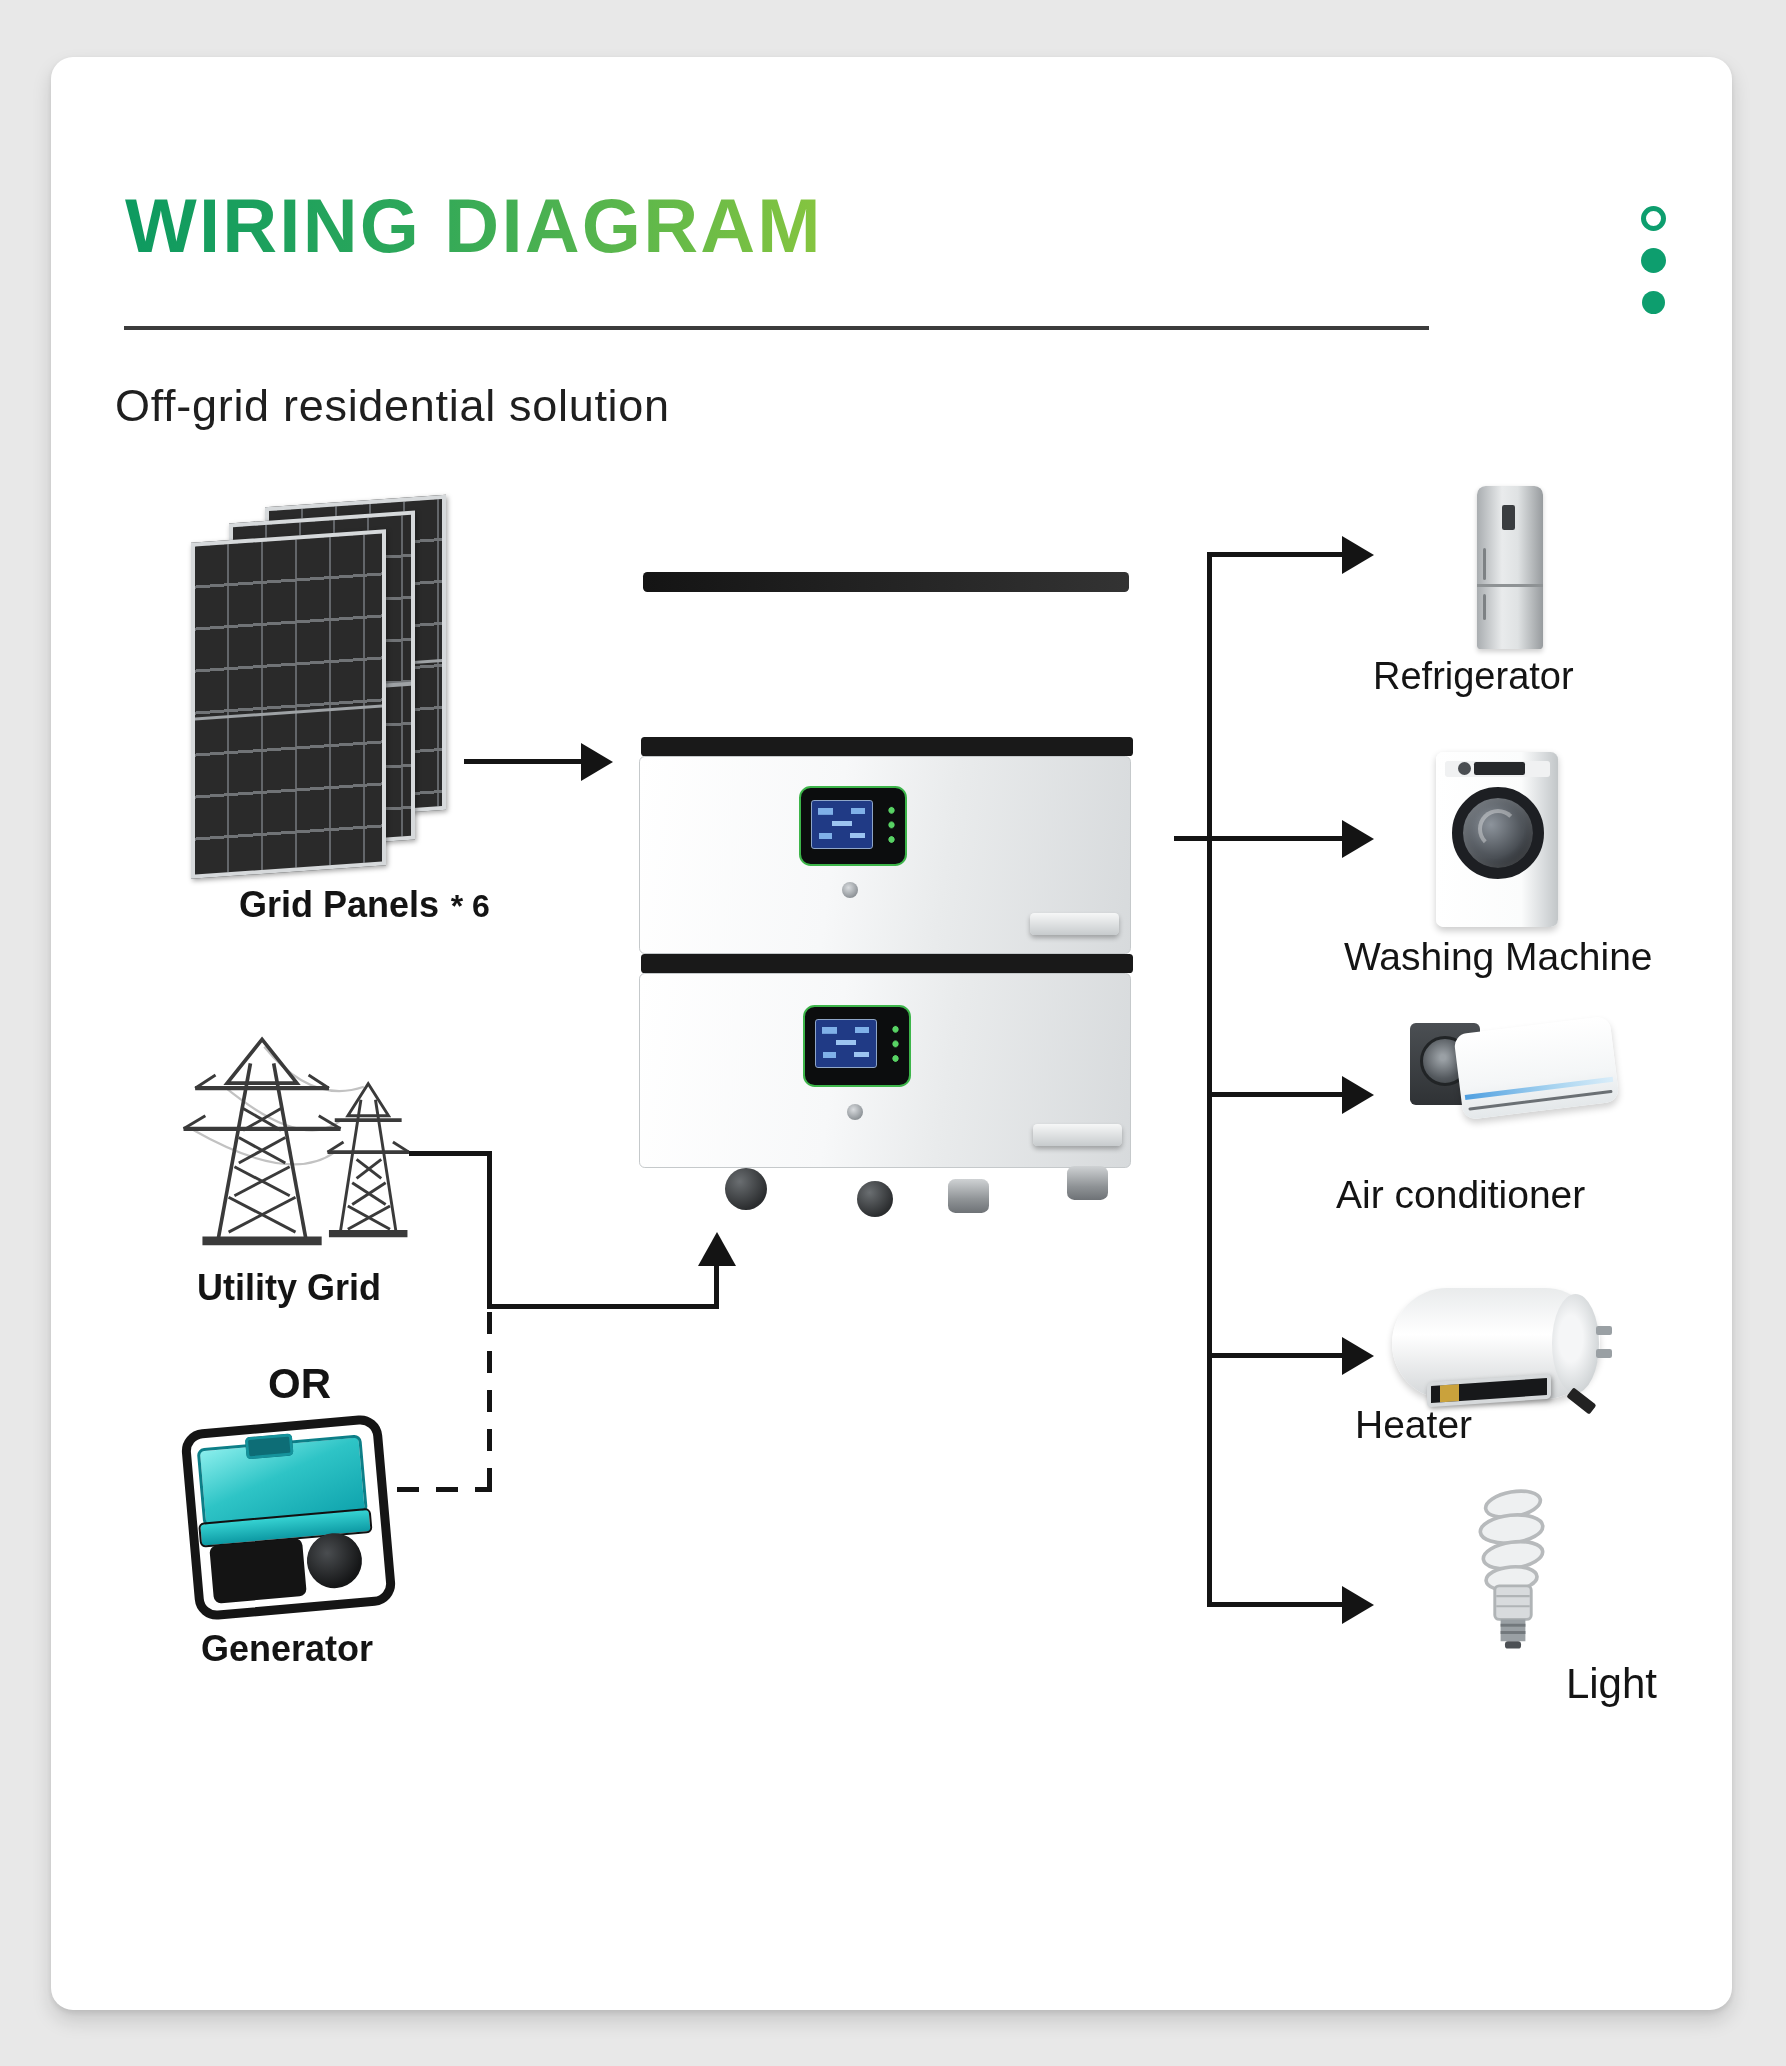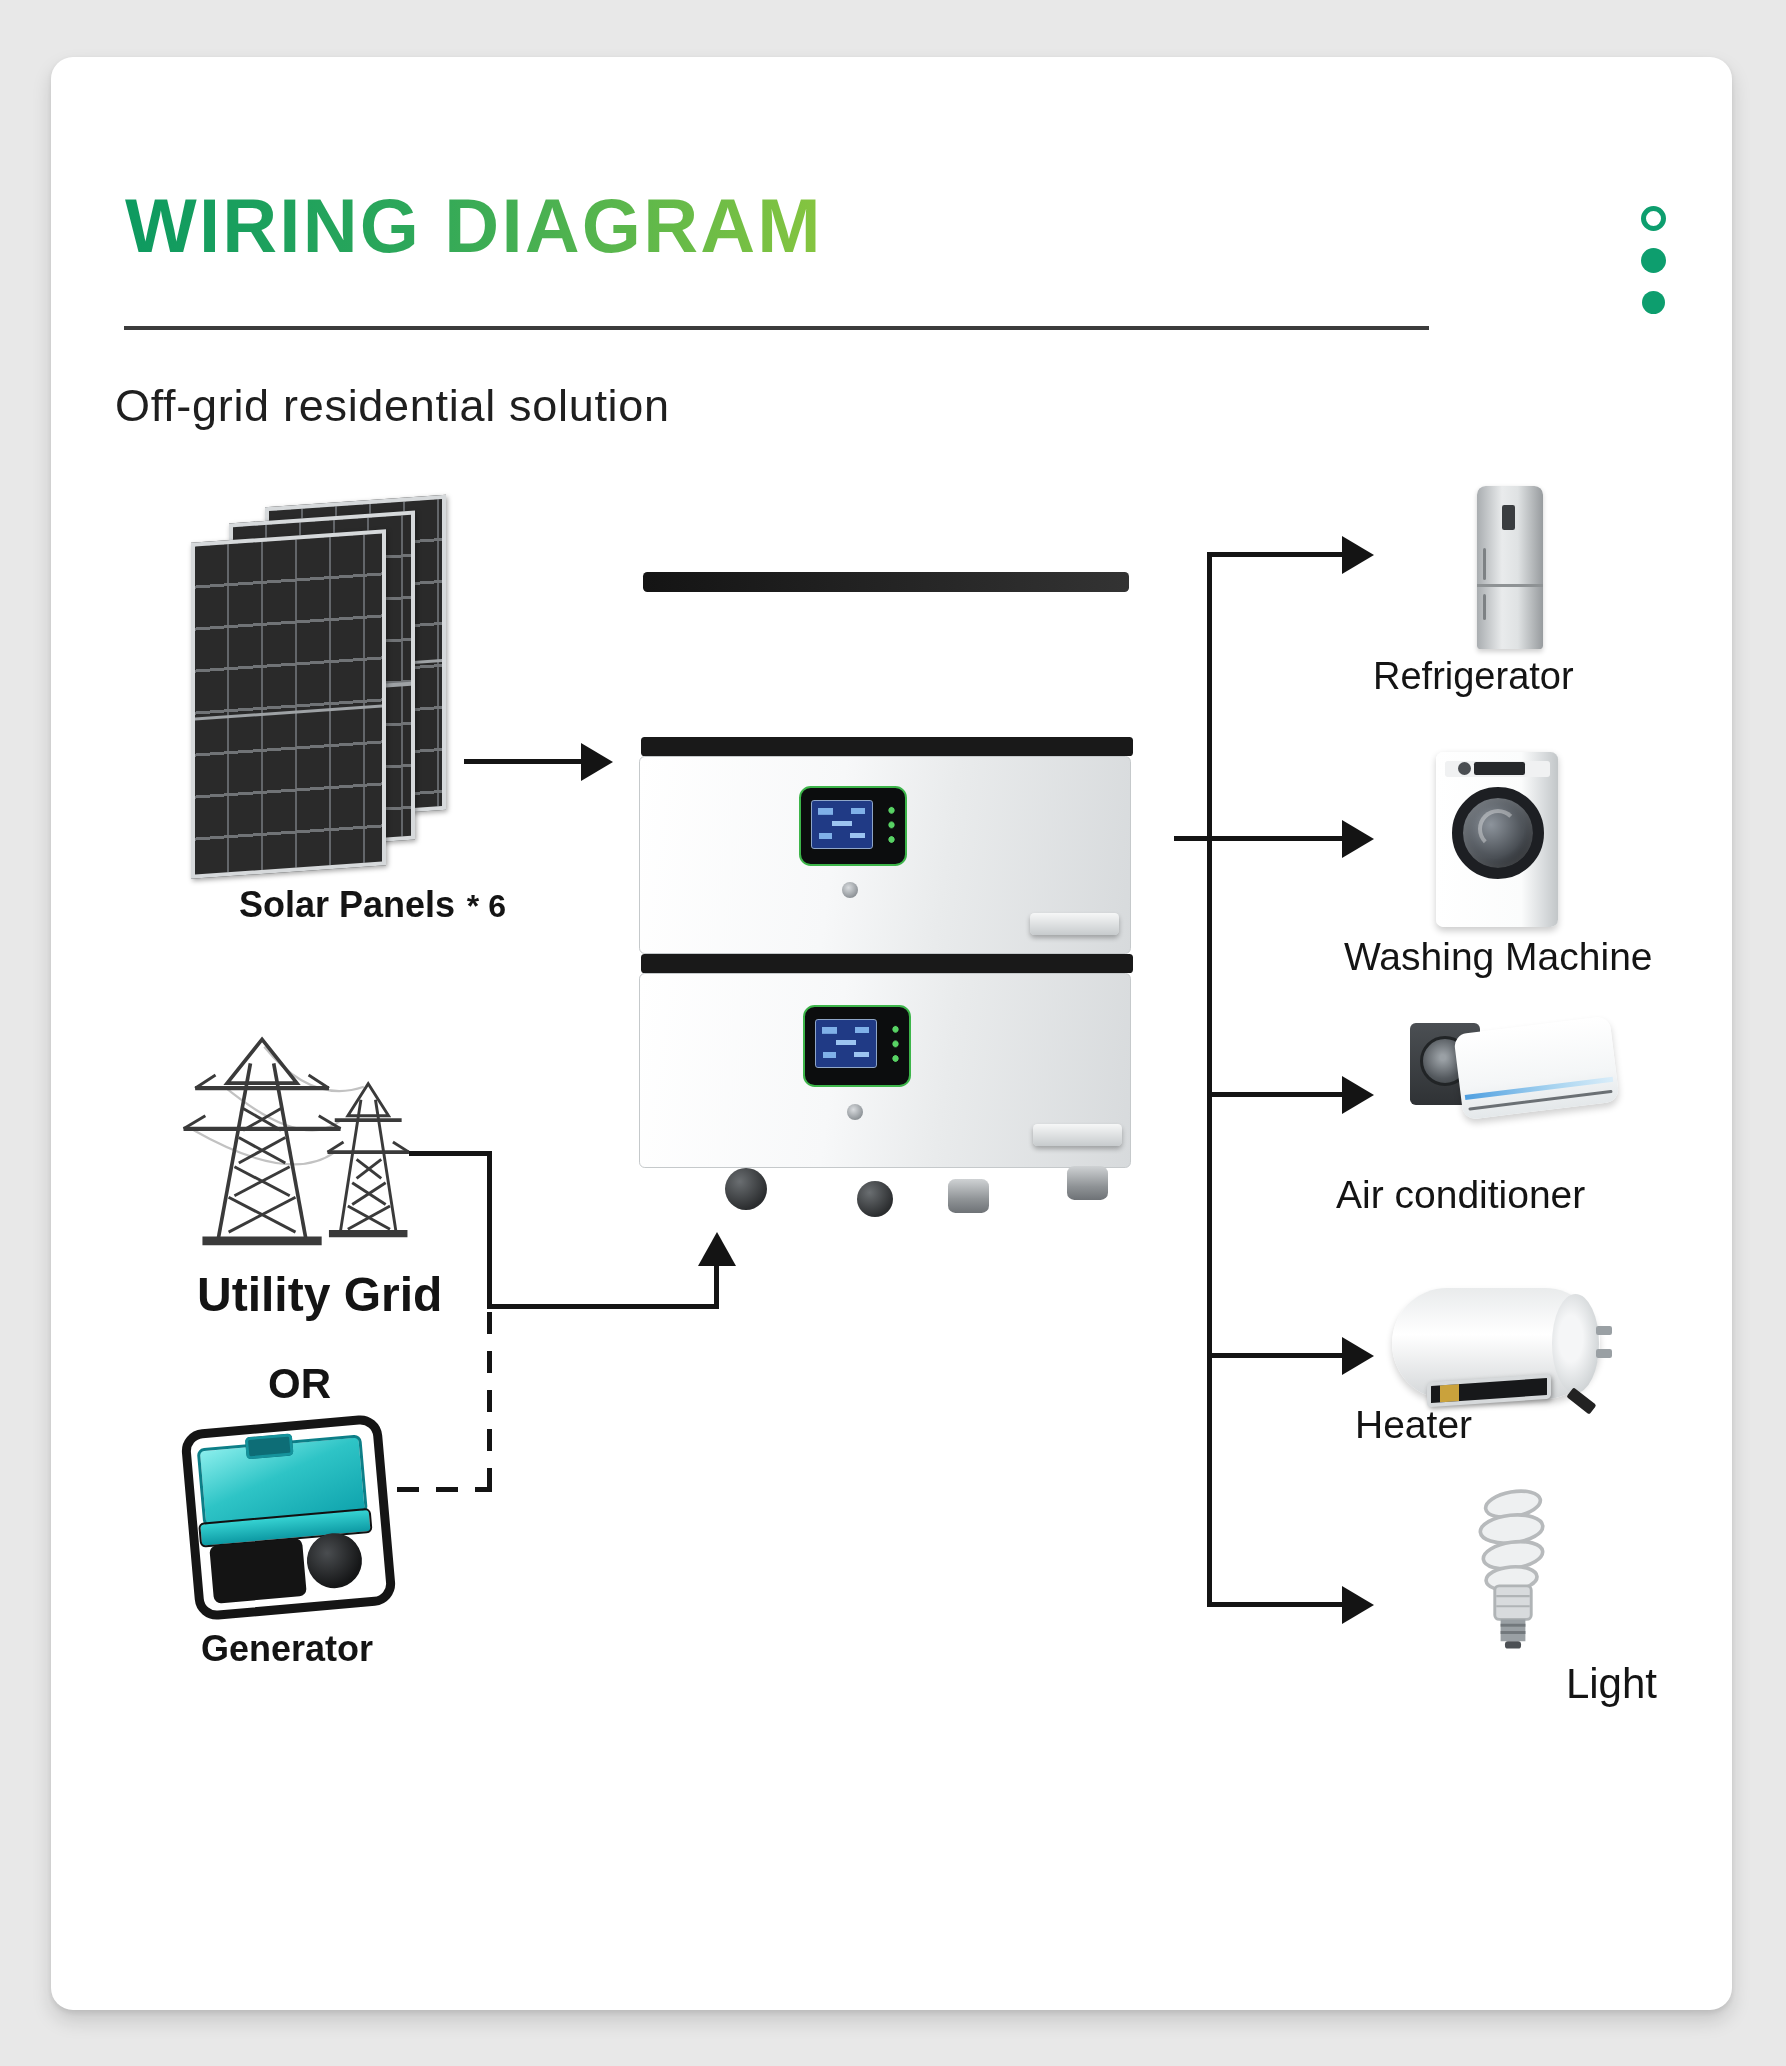--- a/index.html
+++ b/index.html
@@ -159,21 +159,21 @@
   .bulb svg{width:100%;height:100%;}
   .label-light{font-weight:400;font-size:42px;color:#141414;}
 
   .l-refrigerator{left:1373px;top:655px;width:284px;font-size:38px;}
   .l-washing{left:1344px;top:935px;width:364px;font-size:39px;}
   .l-ac{left:1336px;top:1173px;width:350px;font-size:39px;}
   .l-heater{left:1355px;top:1403px;width:291px;font-size:39px;}
   .l-light{left:1366px;top:1660px;width:291px;text-align:right;}
   .l-solar{left:239px;top:884px;font-size:36px;}
   .l-solar .qty{font-size:32px;margin-left:11.7px;}
-  .l-utility{left:197px;top:1267px;font-size:48px;}
+  .l-utility{left:197px;top:1267px;font-size:36px;}
   .l-or{left:268px;top:1360px;font-size:42px;}
   .l-generator{left:201px;top:1628px;font-size:36px;}
 </style>
 </head>
 <body>
 
 <div id="canvas">
 
   <div class="abs card"></div>
 
@@ -189,21 +189,21 @@
         <div class="mid"></div>
       </div>
     <div class="panel p2">
         <div class="mid"></div>
       </div>
     <div class="panel p1">
         <div class="mid"></div>
       </div>
   </div>
   <div class="abs lab l-solar">
-    <span>Solar Panels</span><span class="qty">* 6</span>
+    <span>Grid Panels</span><span class="qty">* 6</span>
   </div>
 
   <div class="abs hline" style="left:464px;top:759px;width:121px;"></div>
   <div class="abs arr-r" style="left:581px;top:743px;"></div>
 
   <div class="abs bat">
     <div class="topband"></div>
     <div class="sep s1"></div>
     <div class="unit u2">
       <div class="disp-sm d2">

